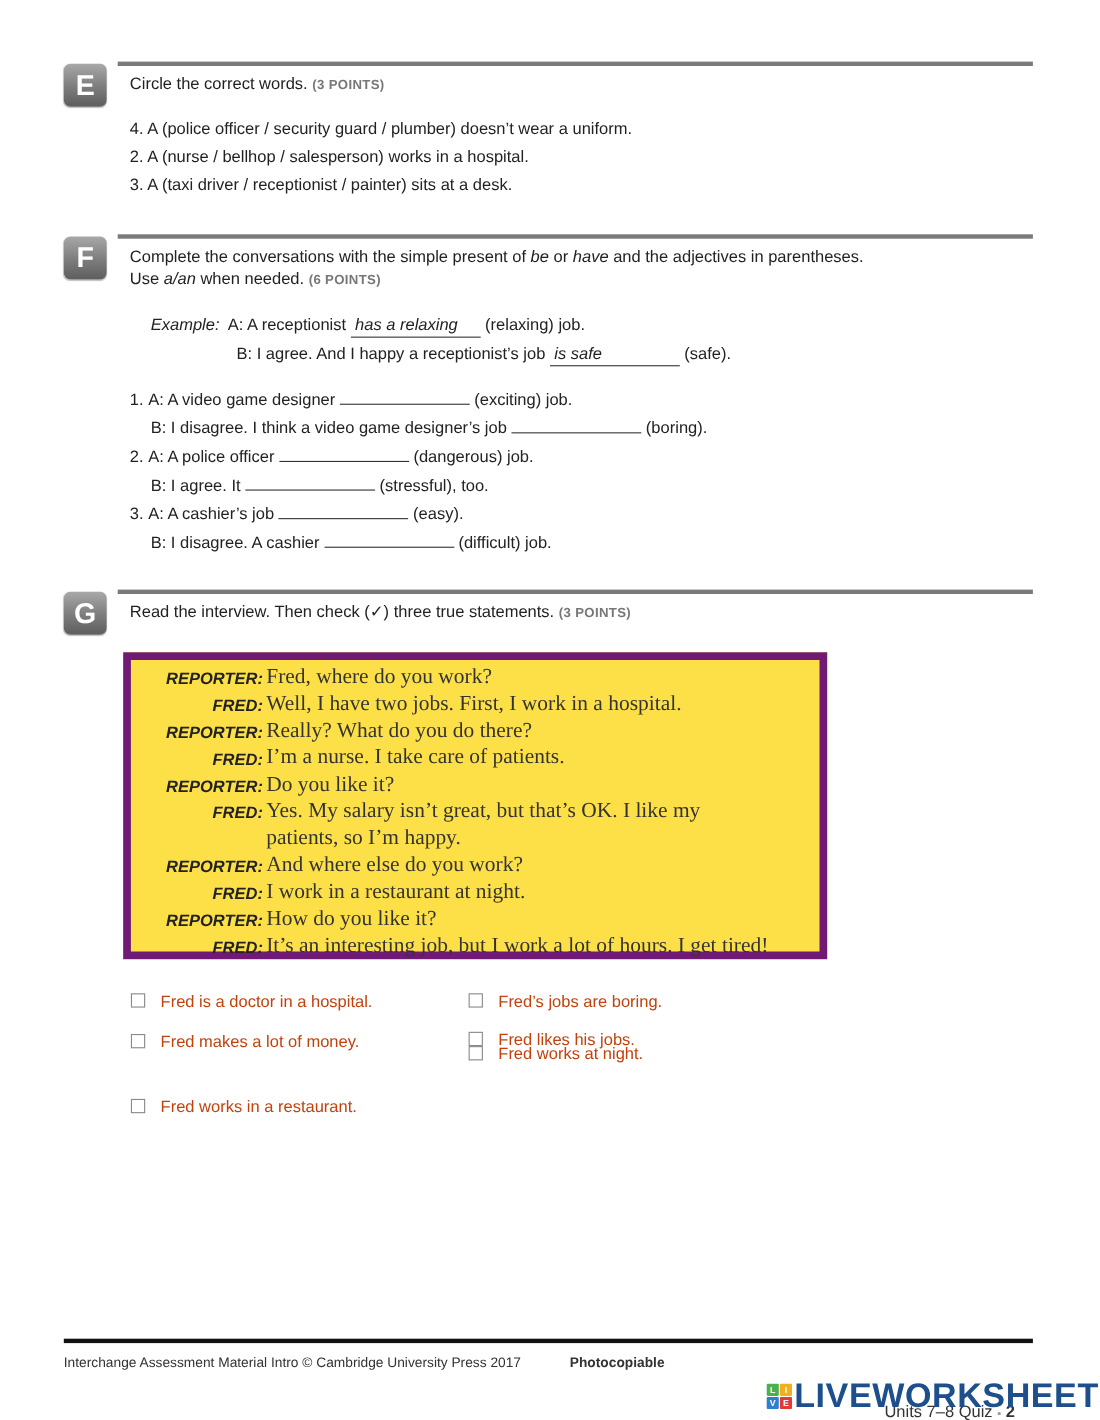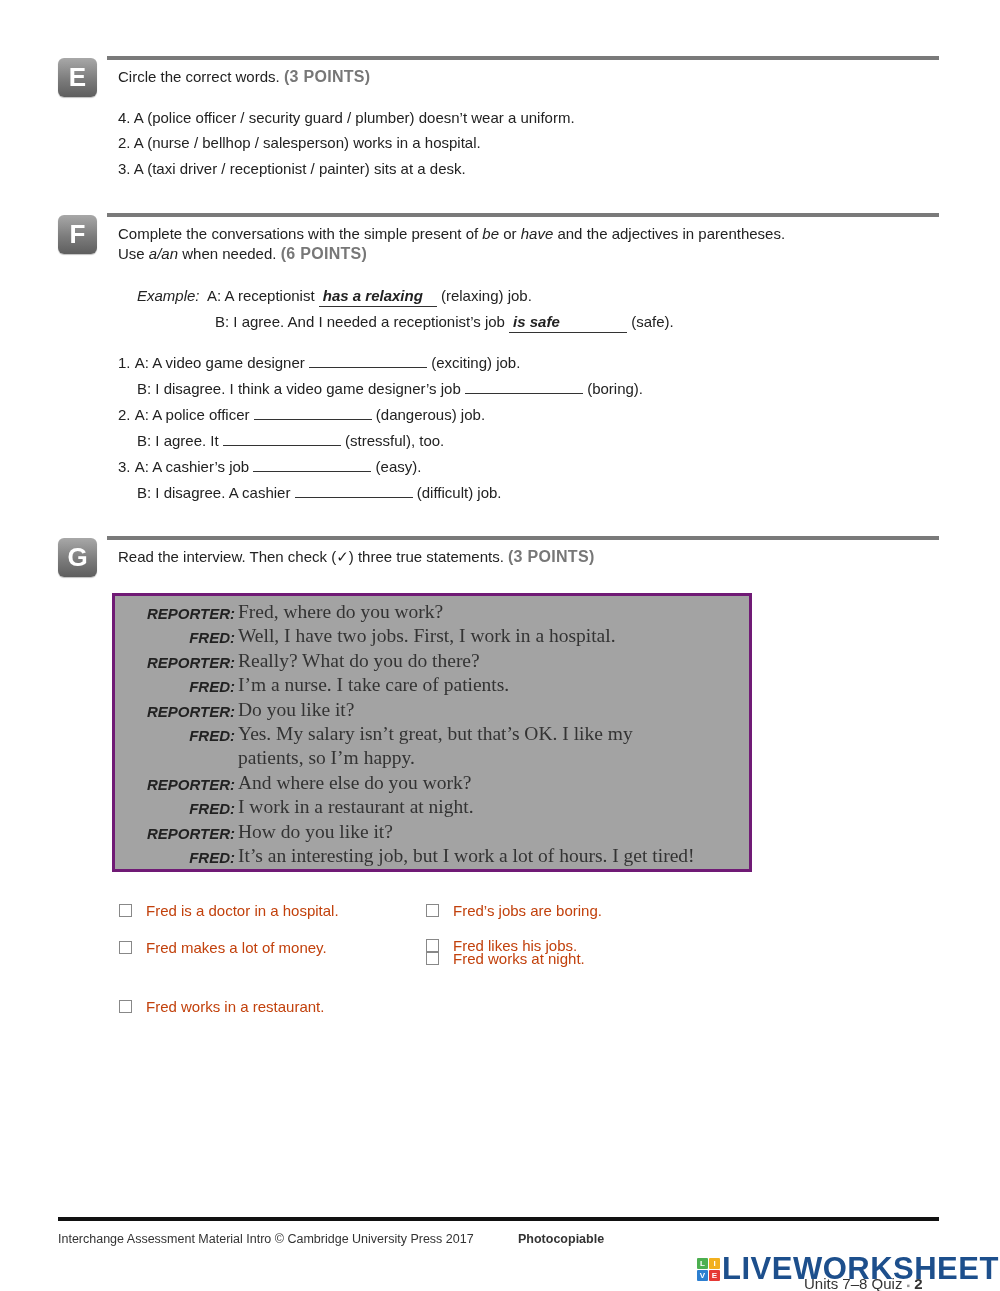--- a/index.html
+++ b/index.html
@@ -8,27 +8,27 @@
     font-family: "Liberation Sans", sans-serif; color: #222; overflow: hidden;
   }
   .badge {
     position: absolute; left: 58px; width: 39px; height: 39px; border-radius: 6px;
     background: linear-gradient(180deg, #a8a8a8 0%, #7c7c7c 55%, #5e5e5e 100%);
     color: #fff; font-weight: bold; font-size: 26px; text-align: center; line-height: 39px;
     box-shadow: 0 1px 1px rgba(0,0,0,0.25);
   }
   .rule { position: absolute; left: 107px; width: 832px; height: 4px; background: #7a7a7a; }
   .instr { position: absolute; left: 118px; font-size: 15px; line-height: 20px; color: #222; }
-  .points { font-size: 16px; font-weight: bold; color: #777; letter-spacing: 0.3px; }
+  .points { font-size: 12px; font-weight: bold; color: #777; letter-spacing: 0.3px; }
   .line { position: absolute; font-size: 15px; line-height: 20px; color: #222; white-space: nowrap; }
   .blank { display: inline-block; width: 118px; border-bottom: 1px solid #333; height: 14px; vertical-align: baseline; }
-  .ex-answer { display: inline-block; border-bottom: 1px solid #333; font-style: italic; padding: 0 4px; font-weight: bold; }
+  .ex-answer { display: inline-block; border-bottom: 1px solid #333; font-style: italic; padding: 0 4px; }
   .interview {
     position: absolute; left: 112px; top: 593px; width: 640px; height: 279px;
-    background: #a3a3a3; border: 3px solid #701a75; box-sizing: border-box;
+    background: #fde047; border: 7px solid #701a75; box-sizing: border-box;
   }
   .iv-row { position: absolute; left: 0; width: 640px; font-size: 19.5px; line-height: 24px; }
   .speaker {
     position: absolute; right: 520px; font-family: "Liberation Sans", sans-serif; font-style: italic;
     font-weight: bold; font-size: 15px; color: #222; text-align: right; white-space: nowrap; top: 2px;
   }
   .speech { position: absolute; left: 123px; font-family: "Liberation Serif", serif; color: #333; white-space: nowrap; }
   .check { position: absolute; font-size: 15px; line-height: 20px; white-space: nowrap; color: #c2410c; }
   .box { display: inline-block; width: 11px; height: 11px; border: 1px solid #888; margin-right: 14px; vertical-align: -1px; }
   .footer-rule { position: absolute; left: 58px; top: 1217px; width: 881px; height: 4px; background: #111; }
@@ -60,21 +60,21 @@
     <span>Complete the conversations with the simple present of </span><i>be</i><span> or </span><i>have</i><span> and the adjectives in parentheses.</span><br>
     <span>Use </span><i>a/an</i><span> when needed.</span>
     <span class="points">(6 POINTS)</span>
   </div>
 
   <div class="line" style="left:137px; top:286px;">
     <i>Example:</i>&nbsp;
     <span>A: A receptionist </span><span class="ex-answer" style="width:110px;">has a relaxing</span><span> (relaxing) job.</span>
   </div>
   <div class="line" style="left:215px; top:312px;">
-    <span>B: I agree. And I needed a receptionist’s job </span><span class="ex-answer" style="width:110px;">is safe</span><span> (safe).</span>
+    <span>B: I agree. And I happy a receptionist’s job </span><span class="ex-answer" style="width:110px;">is safe</span><span> (safe).</span>
   </div>
 
   <div class="line" style="left:118px; top:353px;">
     <span>1.</span>&nbsp;<span>A: A video game designer </span><span class="blank"></span><span> (exciting) job.</span>
   </div>
   <div class="line" style="left:137px; top:379px;">
     <span>B: I disagree. I think a video game designer’s job </span><span class="blank"></span><span> (boring).</span>
   </div>
   <div class="line" style="left:118px; top:405px;">
     <span>2.</span>&nbsp;<span>A: A police officer </span><span class="blank"></span><span> (dangerous) job.</span>

